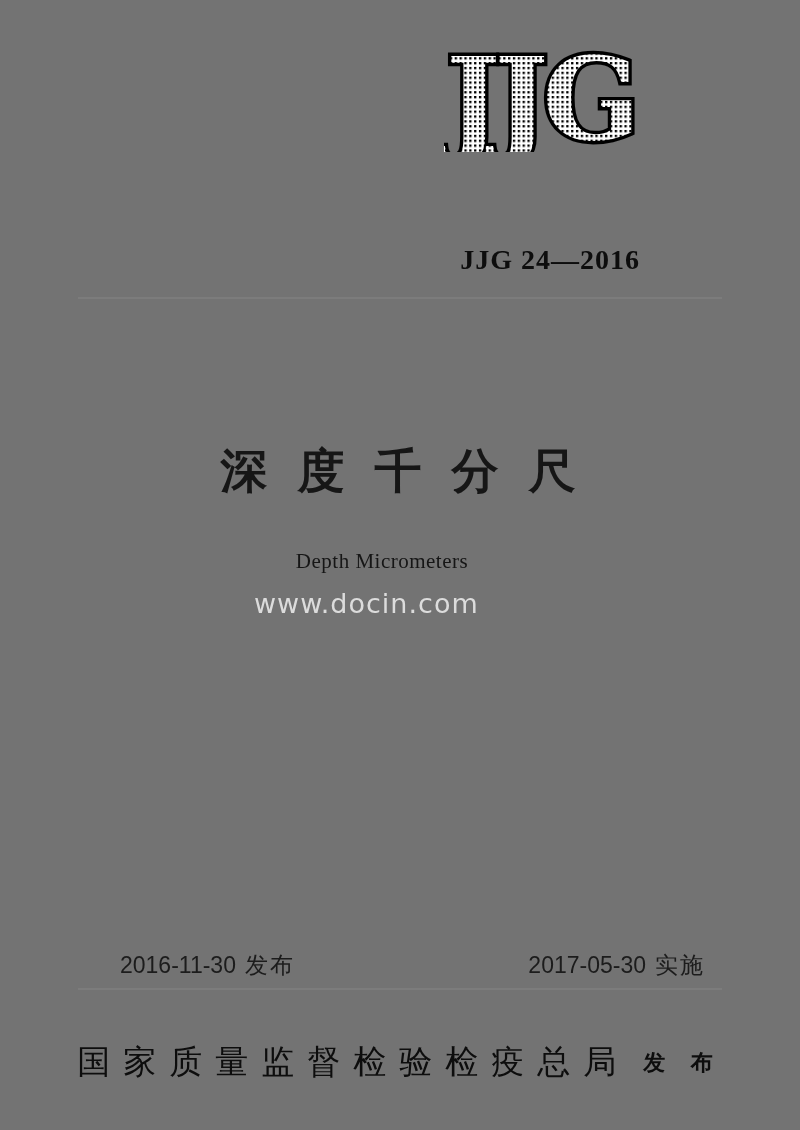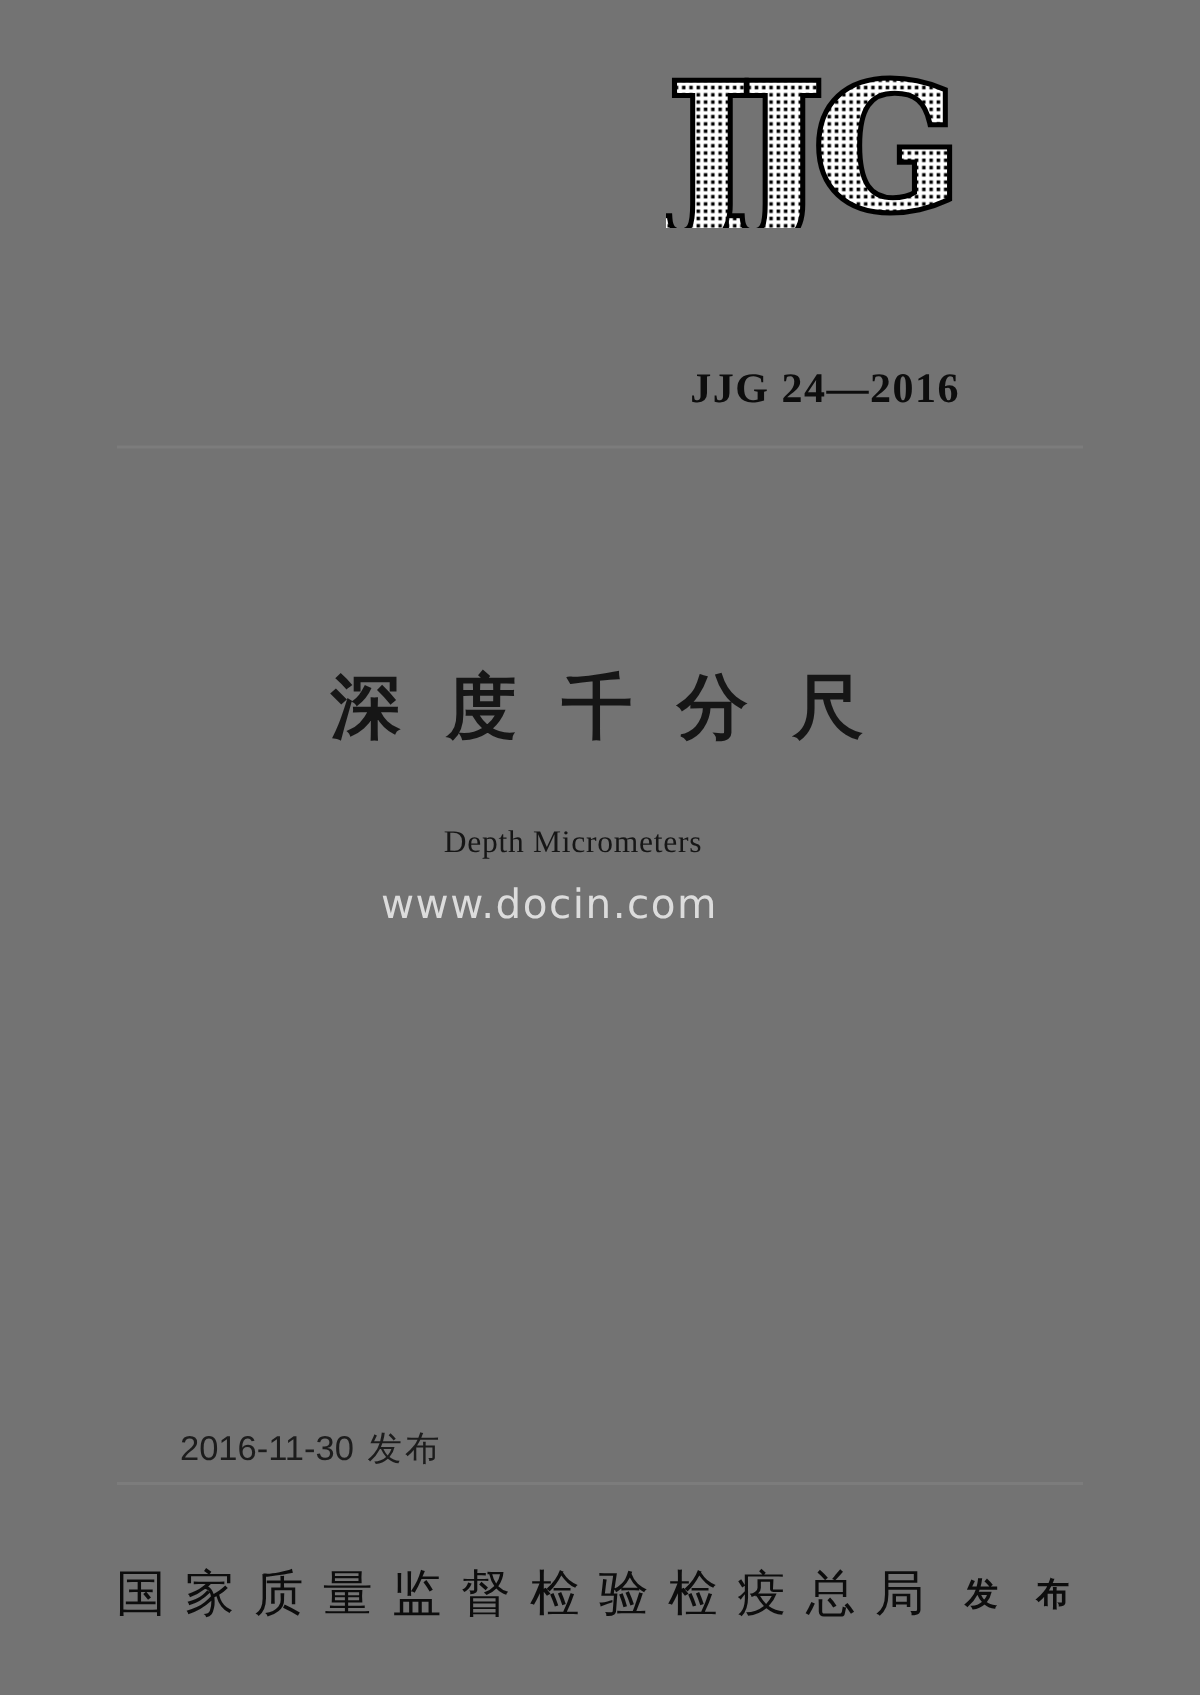--- a/index.html
+++ b/index.html
@@ -169,20 +169,23 @@
   <div class="title-cn">深度千分尺</div>
 
   <div class="title-en">Depth Micrometers</div>
 
   <div class="watermark">www.docin.com</div>
 
   <div class="dates-row">
     <span>
       <span>2016-11-30</span><span class="lbl">发布</span>
     </span>
+    <span>
+      <span>2017-05-30</span><span class="lbl">实施</span>
+    </span>
   </div>
 
   <div class="rule rule-bottom"></div>
 
   <div class="publisher-row">
     <span class="publisher-name">国家质量监督检验检疫总局</span>
     <span class="publisher-suffix">发 布</span>
   </div>
 
 </div>

